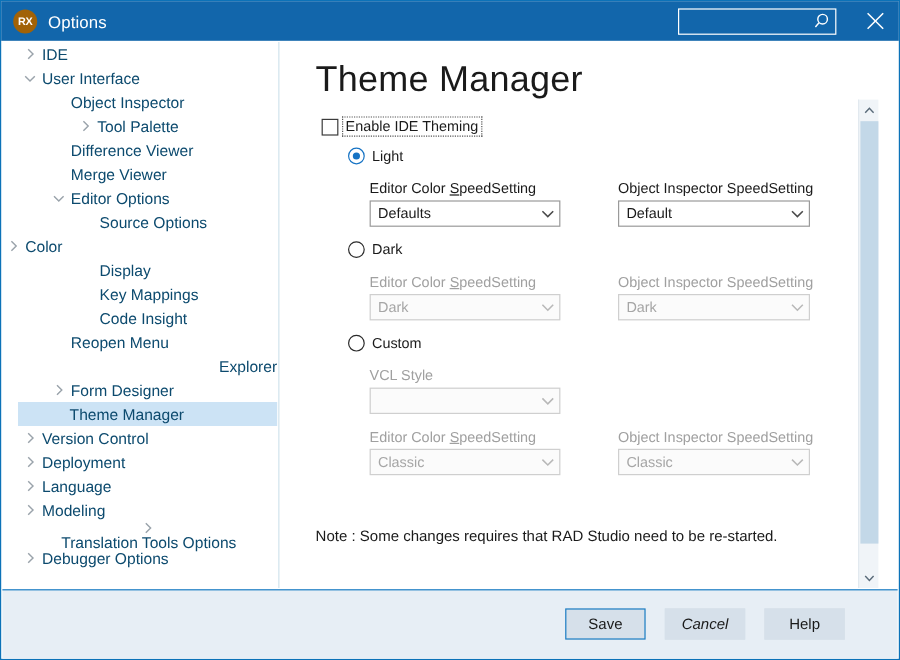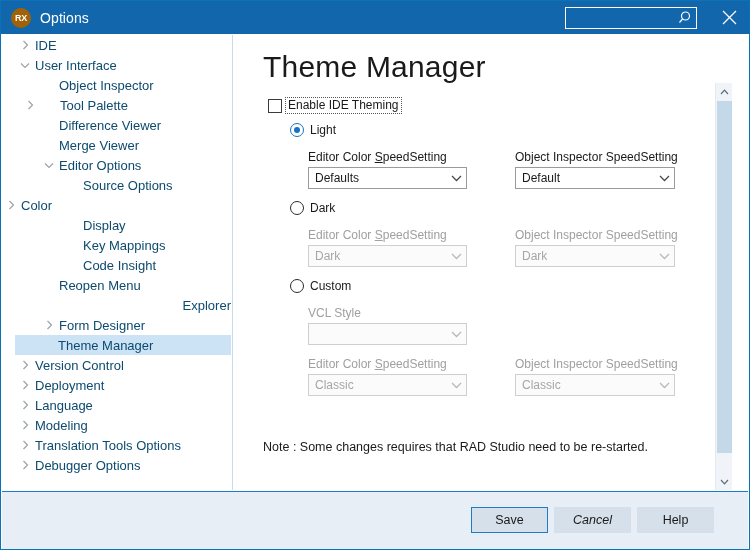--- a/index.html
+++ b/index.html
@@ -276,21 +276,21 @@
     left: 1px; bottom: 0;
     width: 746px;
     height: 58px;
     background: #e7eef5;
     border-top: 1px solid #1c7dc4;
     box-sizing: border-box;
   }
   .btn {
     position: absolute;
     top: 15px;
-    width: 77px;
+    width: 67px;
     height: 26px;
     box-sizing: border-box;
     background: #d6e0ea;
     border: 1px solid #d6e0ea;
     font-size: 12.5px;
     color: #1a1a1a;
     font-family: "Liberation Sans", sans-serif;
     display: flex;
     align-items: center;
     justify-content: center;
@@ -344,21 +344,21 @@
           <svg width="10" height="7" viewBox="0 0 10 7">
             <polyline points="1,1.5 5,5.5 9,1.5" fill="none" stroke="#9aa3ab" stroke-width="1.2"></polyline>
           </svg>
         </span>
         <span class="tree-label">User Interface</span>
       </div>
       <div class="tree-item" style="padding-left: 38px;">
         <span class="tree-chev"></span>
         <span class="tree-label">Object Inspector</span>
       </div>
-      <div class="tree-item" style="padding-left: 19px; gap: 20px;">
+      <div class="tree-item" style="padding-left: 60px;">
         <span class="tree-chev">
           <svg width="7" height="10" viewBox="0 0 7 10">
             <polyline points="1.5,1 5.5,5 1.5,9" fill="none" stroke="#9aa3ab" stroke-width="1.2"></polyline>
           </svg>
         </span>
         <span class="tree-label">Tool Palette</span>
       </div>
       <div class="tree-item" style="padding-left: 38px;">
         <span class="tree-chev"></span>
         <span class="tree-label">Difference Viewer</span>
@@ -443,21 +443,21 @@
         <span class="tree-label">Language</span>
       </div>
       <div class="tree-item" style="padding-left: 14px;">
         <span class="tree-chev">
           <svg width="7" height="10" viewBox="0 0 7 10">
             <polyline points="1.5,1 5.5,5 1.5,9" fill="none" stroke="#9aa3ab" stroke-width="1.2"></polyline>
           </svg>
         </span>
         <span class="tree-label">Modeling</span>
       </div>
-      <div class="tree-item" style="padding-left: 14px;">
+      <div class="tree-item" style="padding-left: 14px; flex-direction: column;">
         <span class="tree-chev">
           <svg width="7" height="10" viewBox="0 0 7 10">
             <polyline points="1.5,1 5.5,5 1.5,9" fill="none" stroke="#9aa3ab" stroke-width="1.2"></polyline>
           </svg>
         </span>
         <span class="tree-label">Translation Tools Options</span>
       </div>
       <div class="tree-item" style="padding-left: 14px;">
         <span class="tree-chev">
           <svg width="7" height="10" viewBox="0 0 7 10">

